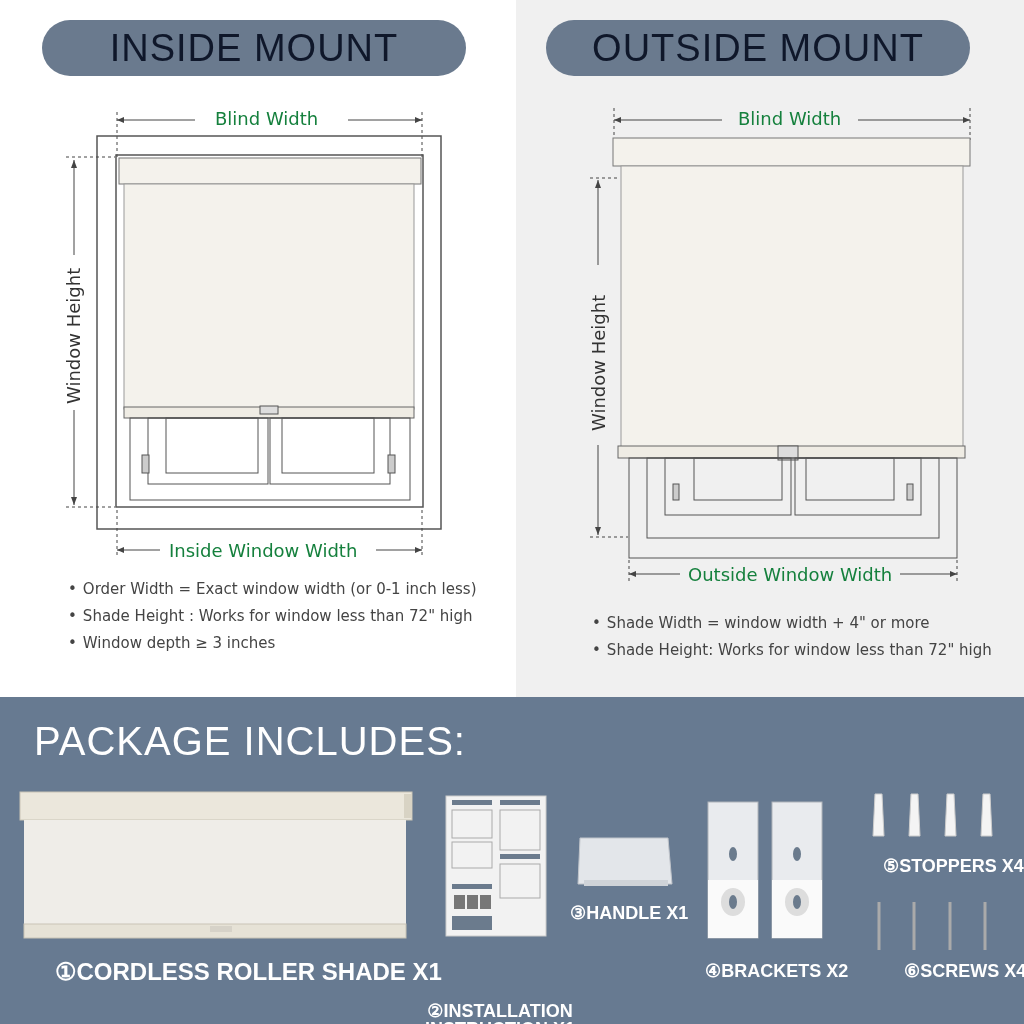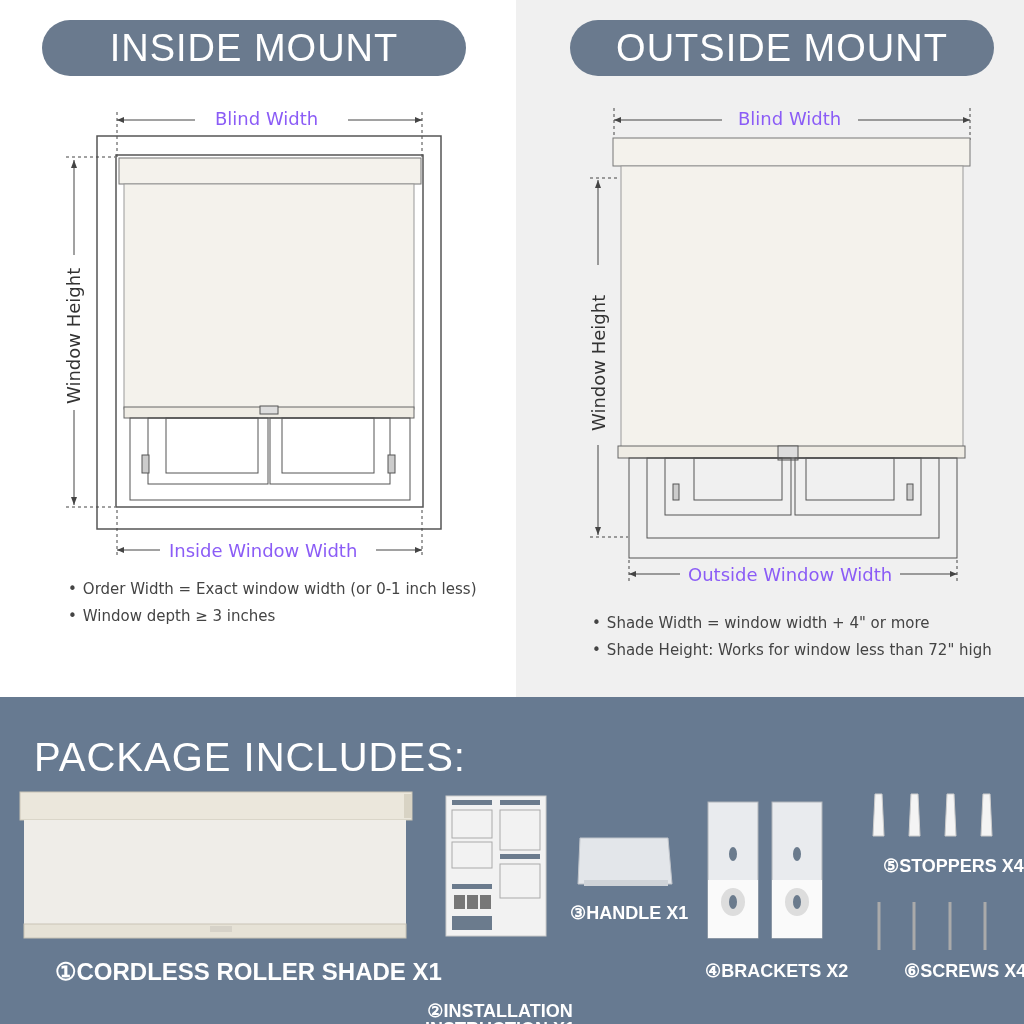--- a/index.html
+++ b/index.html
@@ -1,26 +1,26 @@
 <!DOCTYPE html>
 <html><head>
 <meta charset="utf-8">
 <style>
   html,body{margin:0;padding:0;}
   body{width:1024px;height:1024px;position:relative;overflow:hidden;font-family:"DejaVu Sans",sans-serif;background:#fff;}
   .left-panel{position:absolute;left:0;top:0;width:516px;height:697px;background:#ffffff;}
   .right-panel{position:absolute;left:516px;top:0;width:508px;height:697px;background:#f0f0f0;}
-  .pill{position:absolute;height:56px;border-radius:28px;background:#6a7a8e;color:#ffffff;display:flex;align-items:center;justify-content:center;font-family:"Liberation Sans",sans-serif;font-size:38px;letter-spacing:1px;}
-  .dim-label{position:absolute;font-size:18px;color:#8b5cf6;font-family:"DejaVu Sans",sans-serif;white-space:nowrap;}
+  .pill{position:absolute;height:56px;border-radius:28px;background:#6a7a8e;color:#0f172a;display:flex;align-items:center;justify-content:center;font-family:"Liberation Sans",sans-serif;font-size:38px;letter-spacing:1px;}
+  .dim-label{position:absolute;font-size:18px;color:#15803d;font-family:"DejaVu Sans",sans-serif;white-space:nowrap;}
   .vlabel{position:absolute;font-size:18px;color:#333;transform:rotate(-90deg);transform-origin:left top;white-space:nowrap;}
   .bullets{position:absolute;list-style:none;margin:0;padding:0;font-size:15px;color:#444;}
   .bullets li{margin:0 0 9px 0;line-height:18px;}
   .bullets li::before{content:"•";margin-right:6px;}
   .bottom{position:absolute;left:0;top:697px;width:1024px;height:327px;background:#677a91;}
-  .pkg-title{position:absolute;left:34px;top:22px;color:#fff;font-family:"Liberation Sans",sans-serif;font-size:40px;letter-spacing:1px;margin-top:16px;}
+  .pkg-title{position:absolute;left:34px;top:22px;color:#fff;font-family:"Liberation Sans",sans-serif;font-size:40px;letter-spacing:1px;}
   .item-label{position:absolute;color:#fff;font-family:"Liberation Sans",sans-serif;font-size:18px;font-weight:bold;white-space:nowrap;text-align:center;line-height:18px;}
   svg{position:absolute;}
 </style>
 </head>
 <body>
 
 <div class="left-panel">
   <div class="pill" style="left:42px;top:20px;width:424px;">INSIDE MOUNT</div>
 
   <svg width="516" height="570" style="left:0;top:0;" viewBox="0 0 516 570">
@@ -63,26 +63,27 @@
     <line x1="117" y1="510" x2="117" y2="558" stroke="#444" stroke-dasharray="3,3"></line>
     <line x1="422" y1="510" x2="422" y2="558" stroke="#444" stroke-dasharray="3,3"></line>
   </svg>
 
   <div class="dim-label" style="left:215px;top:108px;">Blind Width</div>
   <div class="vlabel" style="left:63px;top:404px;">Window Height</div>
   <div class="dim-label" style="left:169px;top:540px;">Inside Window Width</div>
 
   <ul class="bullets" style="left:68px;top:580px;">
     <li>Order Width = Exact window width (or 0-1 inch less)</li>
+    <li>Shade Height : Works for window less than 72" high</li>
     <li>Window depth ≥ 3 inches</li>
   </ul>
 </div>
 
 <div class="right-panel">
-  <div class="pill" style="left:54px;top:20px;width:424px;">OUTSIDE MOUNT</div>
+  <div class="pill" style="left:30px;top:20px;width:424px;">OUTSIDE MOUNT</div>
 
   <svg width="508" height="600" style="left:0;top:0;" viewBox="516 0 508 600">
 
     <line x1="614" y1="120" x2="722" y2="120" stroke="#444"></line>
     <line x1="858" y1="120" x2="970" y2="120" stroke="#444"></line>
     <polygon points="614,120 621,117 621,123" fill="#444"></polygon>
     <polygon points="970,120 963,117 963,123" fill="#444"></polygon>
     <line x1="614" y1="108" x2="614" y2="140" stroke="#444" stroke-dasharray="3,3"></line>
     <line x1="970" y1="108" x2="970" y2="140" stroke="#444" stroke-dasharray="3,3"></line>
 

